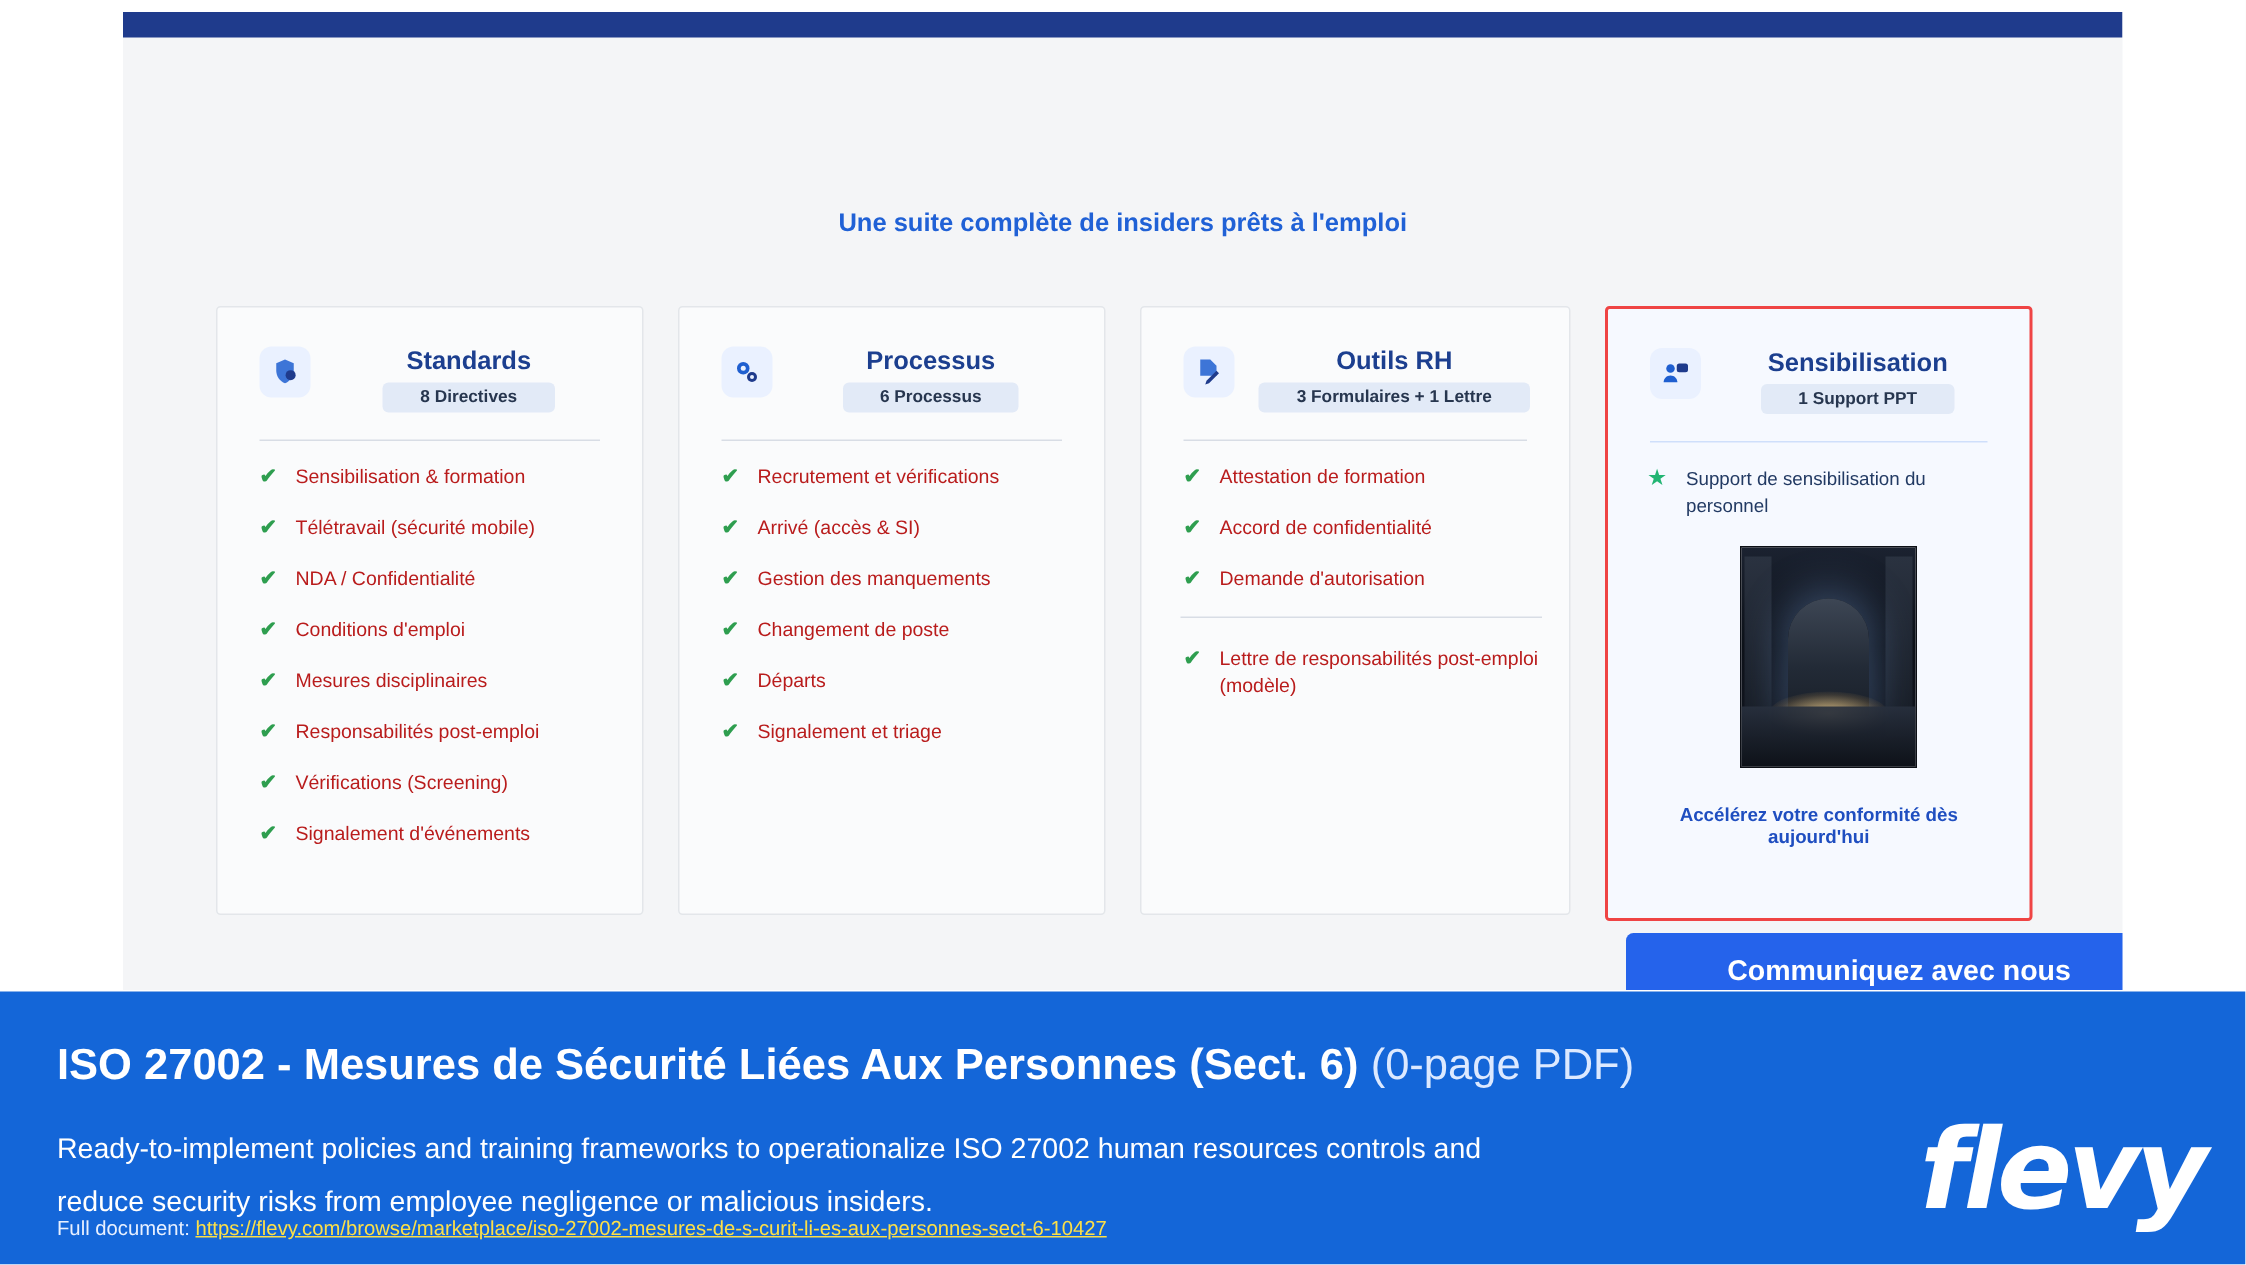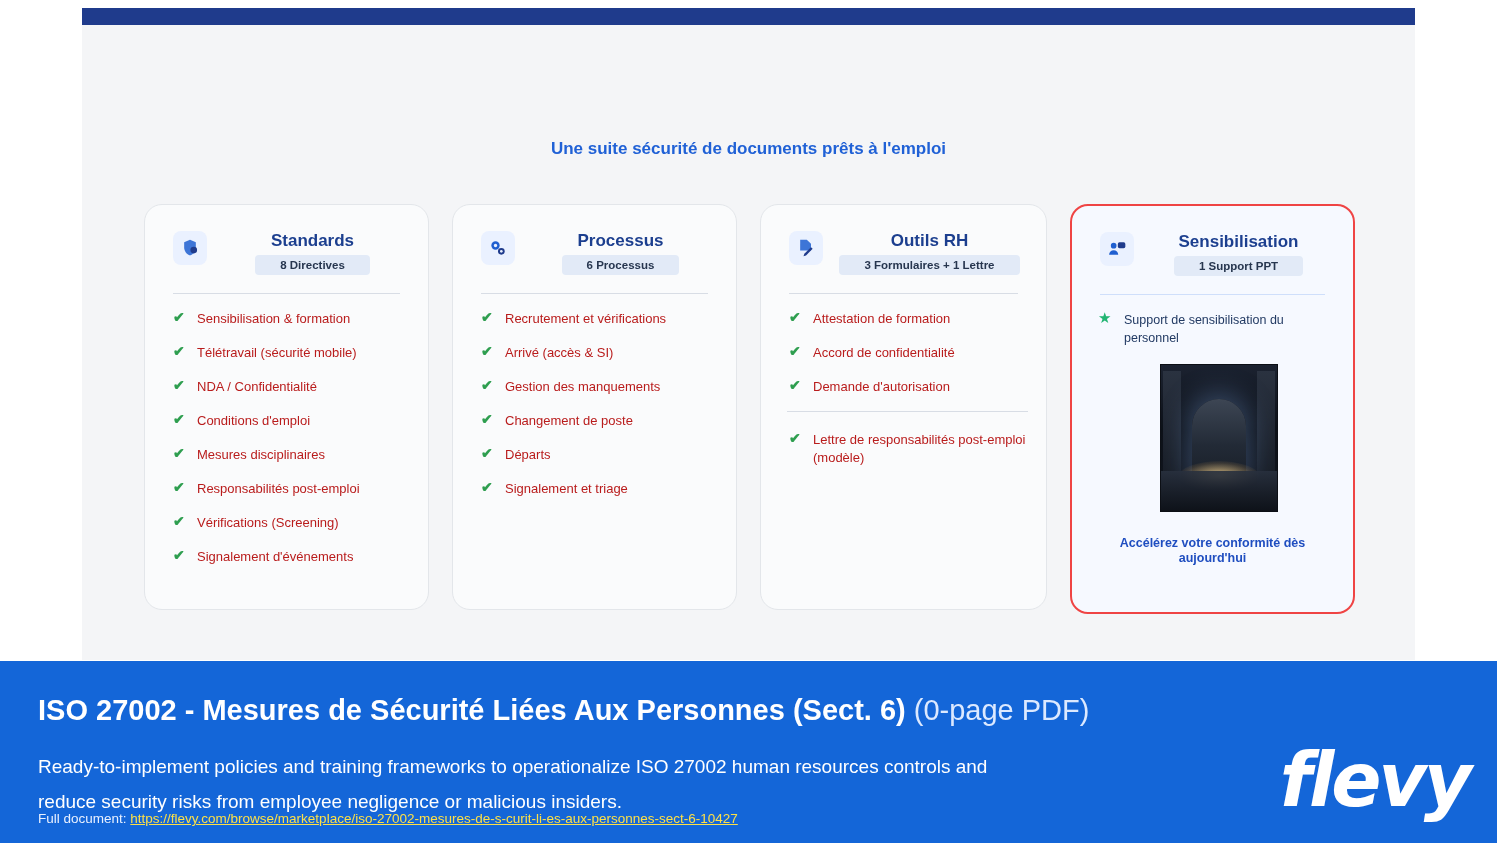--- a/index.html
+++ b/index.html
@@ -36,21 +36,21 @@
     text-align: center;
     font-size: 17px; font-weight: bold; color: #2061d6;
   }
 
   
   .cards { position: absolute; left: 62px; top: 196px; width: 1210px; height: 410px; }
   .card {
     position: absolute; top: 0;
     background: #fafbfc;
     border: 1px solid #e3e6ea;
-    border-radius: 18px;
+    border-radius: 3px;
     height: 406px;
   }
   .card.c0 { left: 0px;   width: 285px; }
   .card.c1 { left: 308px; width: 285px; }
   .card.c2 { left: 616px; width: 287px; }
   .card.c3 { left: 926px; width: 285px; background: #f6f9ff; border: 2px solid #ef4444; height: 410px; }
 
   .card-head { position: relative; height: 92px; }
   .card-icon {
     position: absolute; left: 28px; top: 26px;
@@ -177,21 +177,21 @@
   }
 </style>
 </head>
 <body>
 
 <div id="root">
 
   <div class="slide">
     <div class="slide-topbar"></div>
 
-    <div class="slide-subtitle">Une suite sécurité de documents prêts à l'emploi</div>
+    <div class="slide-subtitle">Une suite complète de insiders prêts à l'emploi</div>
 
     <div class="cards">
 
       <div class="card c0">
         <div class="card-head">
           <div class="card-icon">
             <svg width="20" height="20" viewBox="0 0 24 24" fill="#1f5fd0">
               <path d="M12 2l7 3v6c0 4.6-3 8.5-7 10-4-1.5-7-5.4-7-10V5l7-3z" opacity=".85"></path>
               <circle cx="16.5" cy="14.5" r="4" fill="#1f3b8c"></circle>
             </svg>
@@ -281,20 +281,21 @@
           <div class="side-r"></div>
           <div class="arch"></div>
           <div class="glow"></div>
           <div class="floor"></div>
         </div>
         <div class="card3-cta">Accélérez votre conformité dès aujourd'hui</div>
       </div>
 
     </div>
 
+    <div class="cta-button">Communiquez avec nous</div>
   </div>
 
   <div class="banner">
     <div class="banner-title">
       <b>ISO 27002 - Mesures de Sécurité Liées Aux Personnes (Sect. 6)</b>
       <span class="pages">(0-page PDF)</span>
     </div>
     <div class="banner-desc">Ready-to-implement policies and training frameworks to operationalize ISO 27002 human resources controls and reduce security risks from employee negligence or malicious insiders.</div>
     <div class="banner-link">
       <span>Full document:</span>

